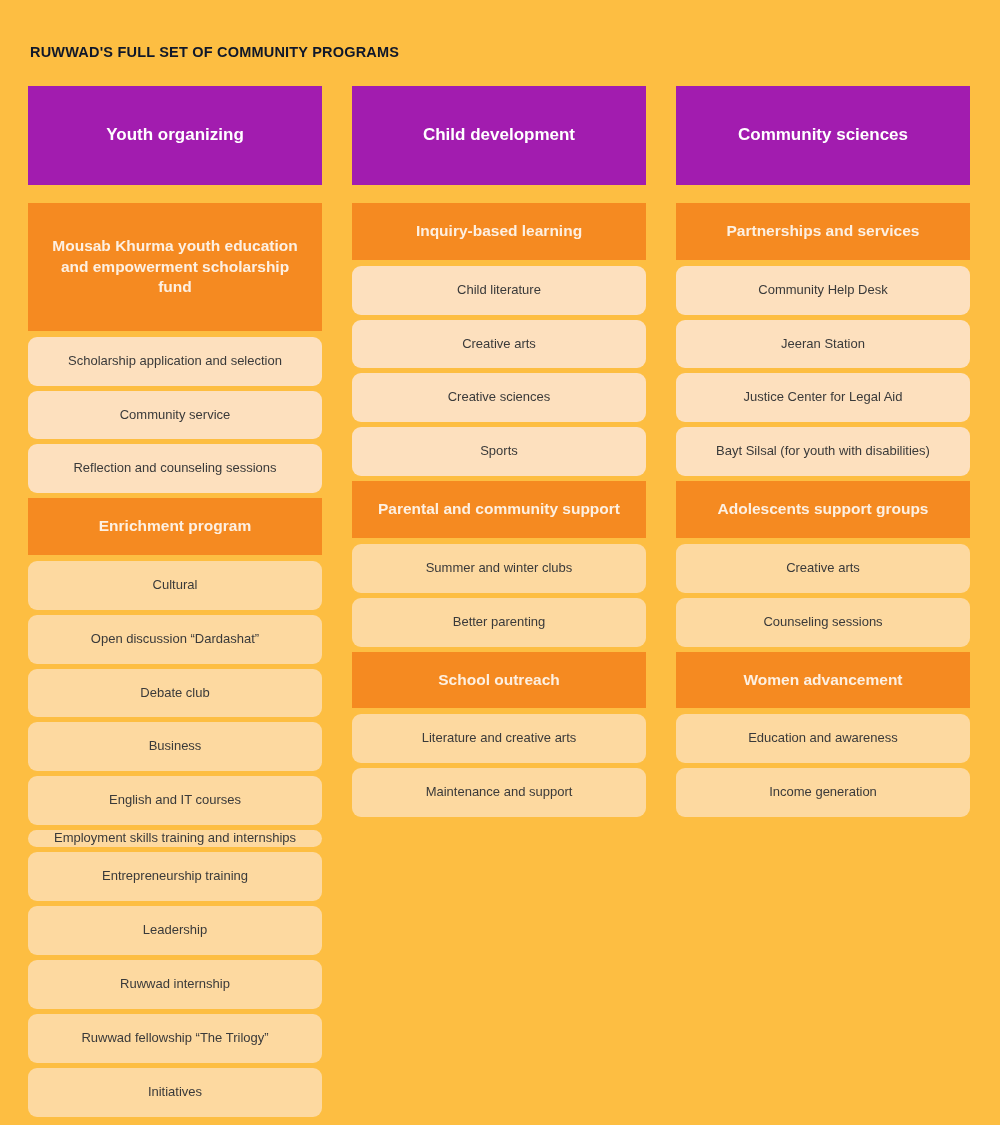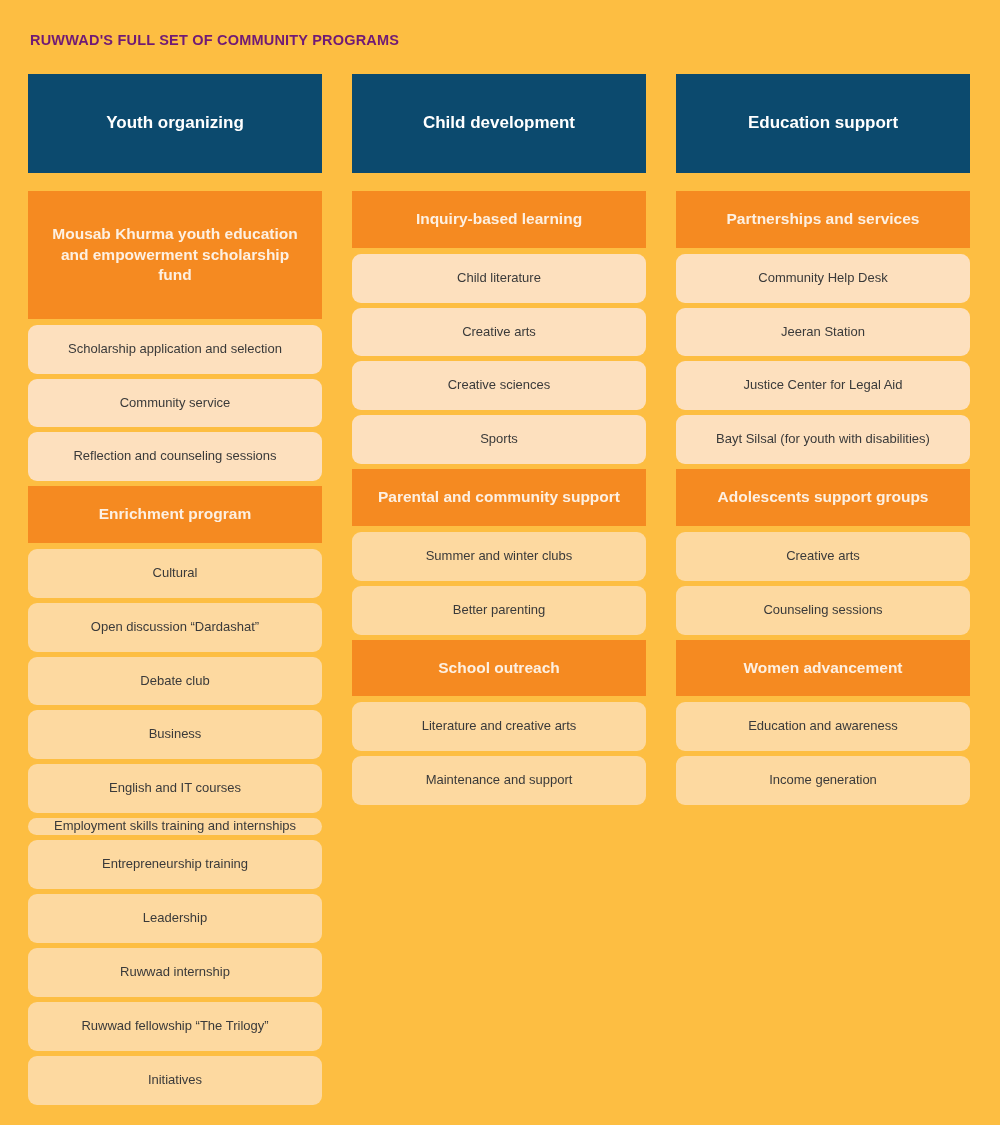--- a/index.html
+++ b/index.html
@@ -18,37 +18,37 @@
     width: 1000px;
     height: 1125px;
     background: #fdbe42;
     box-sizing: border-box;
     padding: 28px 28px 0 28px;
   }
   .page-title {
     font-size: 14.5px;
     font-weight: bold;
     letter-spacing: 0.2px;
-    color: #701a75;
-    margin: 4px 0 26px 2px;
+    color: #0f172a;
+    margin: 16px 0 26px 2px;
   }
   .columns {
     display: flex;
     gap: 30px;
     align-items: flex-start;
   }
   .column {
     width: 294px;
     display: flex;
     flex-direction: column;
     gap: 5px;
   }
   .col-header {
     position: relative;
-    background: #0c4a6e;
+    background: #a21caf;
     color: #ffffff;
     font-size: 17px;
     font-weight: bold;
     text-align: center;
     padding: 38px 12px 40px 12px;
     line-height: 1.25;
     margin-bottom: 13px;
     clip-path: polygon(
       0 0, 100% 0, 100% 100%,
       calc(50% + 16px) 100%,
@@ -119,21 +119,21 @@
         <div class="item light">Creative sciences</div>
         <div class="item light">Sports</div>
         <div class="subcat">Parental and community support</div>
         <div class="item">Summer and winter clubs</div>
         <div class="item">Better parenting</div>
         <div class="subcat">School outreach</div>
         <div class="item">Literature and creative arts</div>
         <div class="item">Maintenance and support</div>
       </div>
       <div class="column">
-        <div class="col-header">Education support</div>
+        <div class="col-header">Community sciences</div>
         <div class="subcat">Partnerships and services</div>
         <div class="item light">Community Help Desk</div>
         <div class="item light">Jeeran Station</div>
         <div class="item light">Justice Center for Legal Aid</div>
         <div class="item light">Bayt Silsal (for youth with disabilities)</div>
         <div class="subcat">Adolescents support groups</div>
         <div class="item">Creative arts</div>
         <div class="item">Counseling sessions</div>
         <div class="subcat">Women advancement</div>
         <div class="item">Education and awareness</div>

